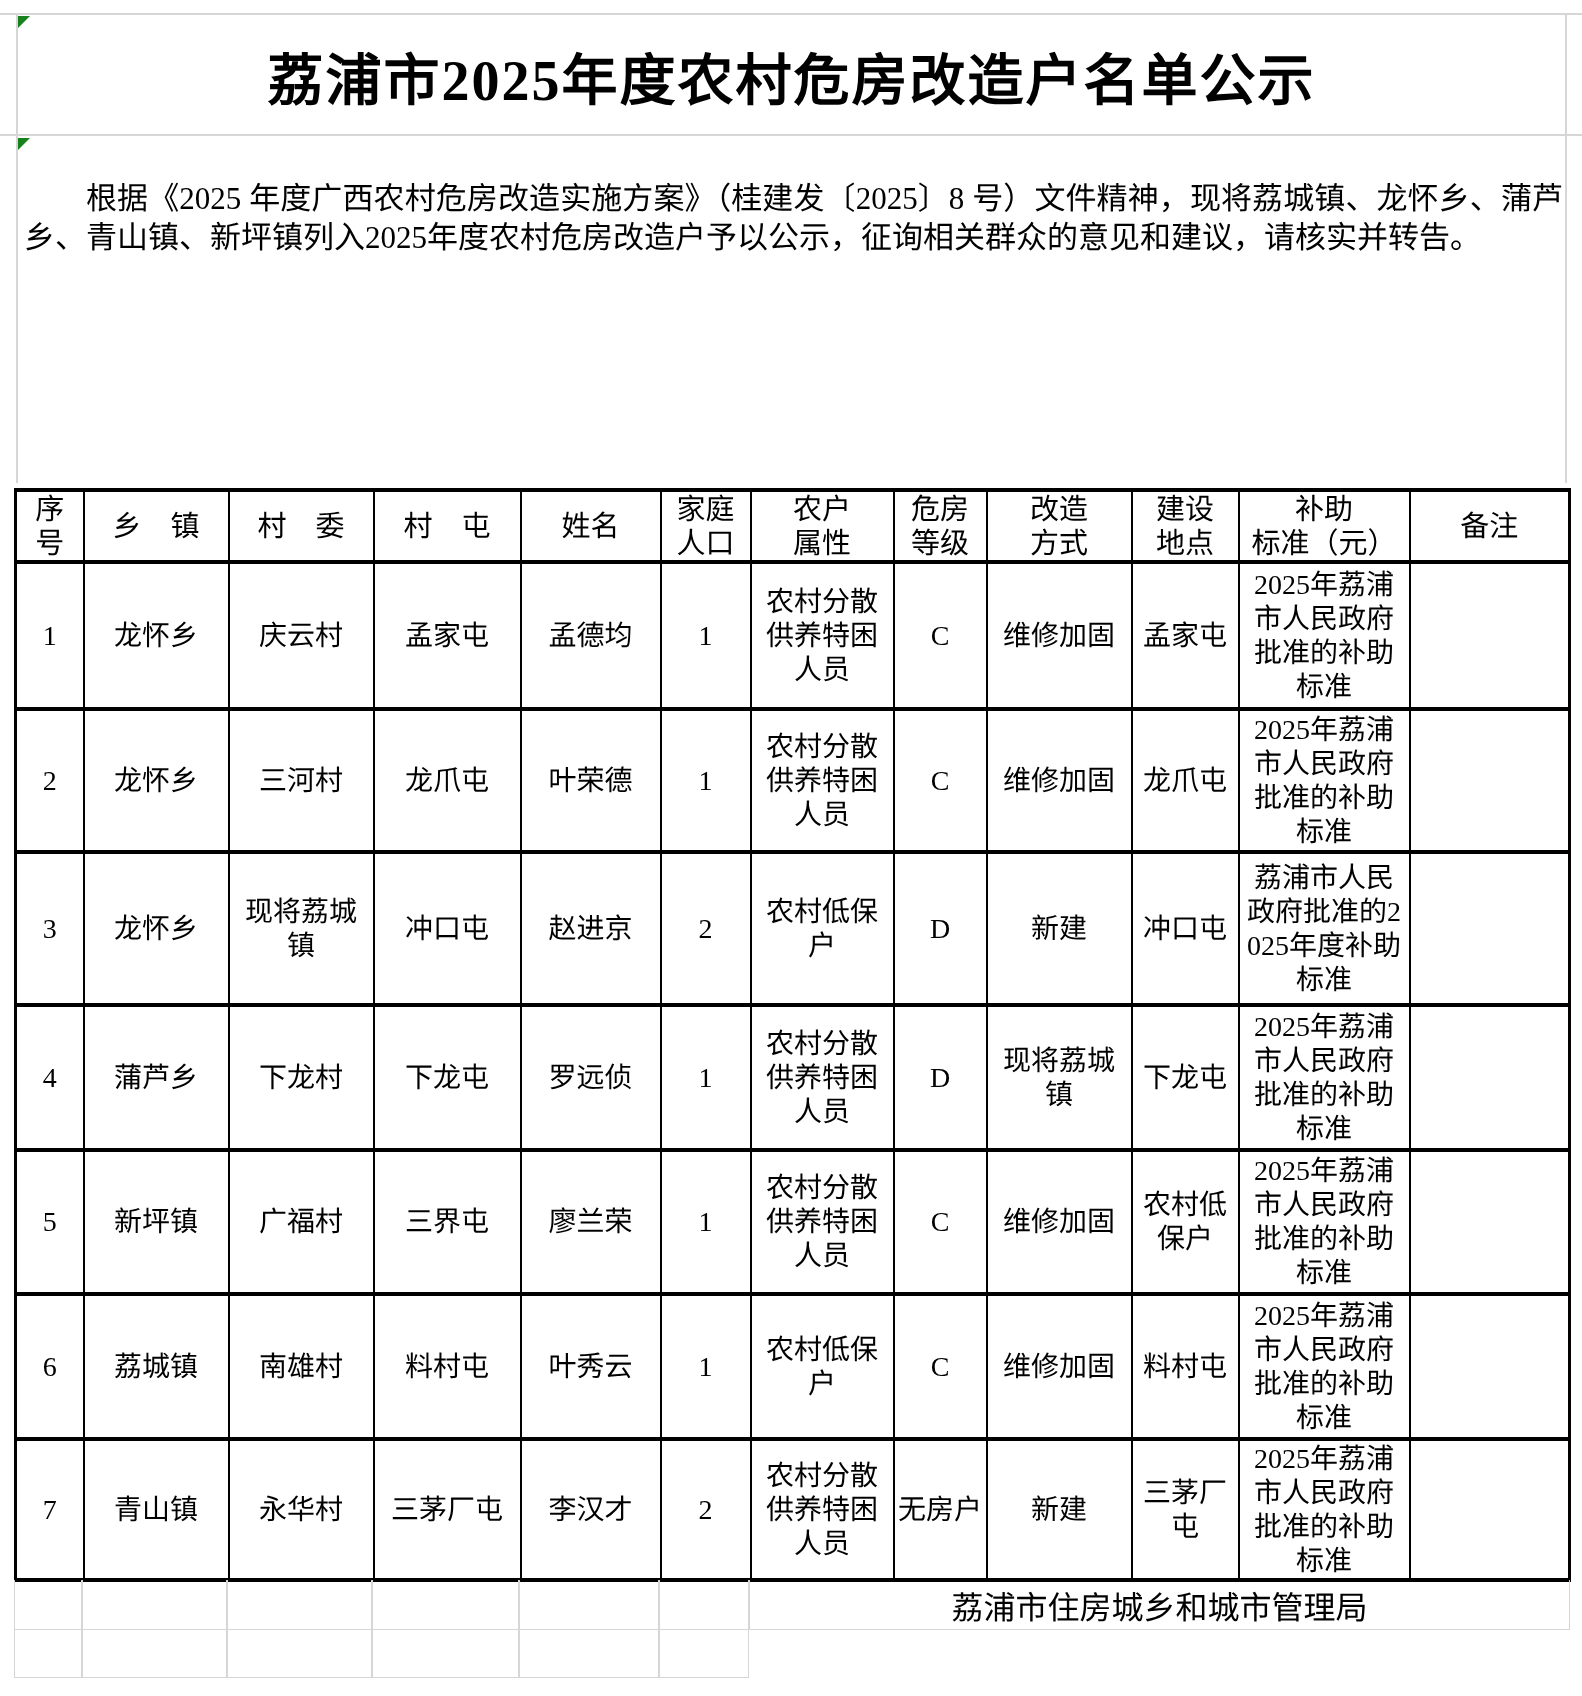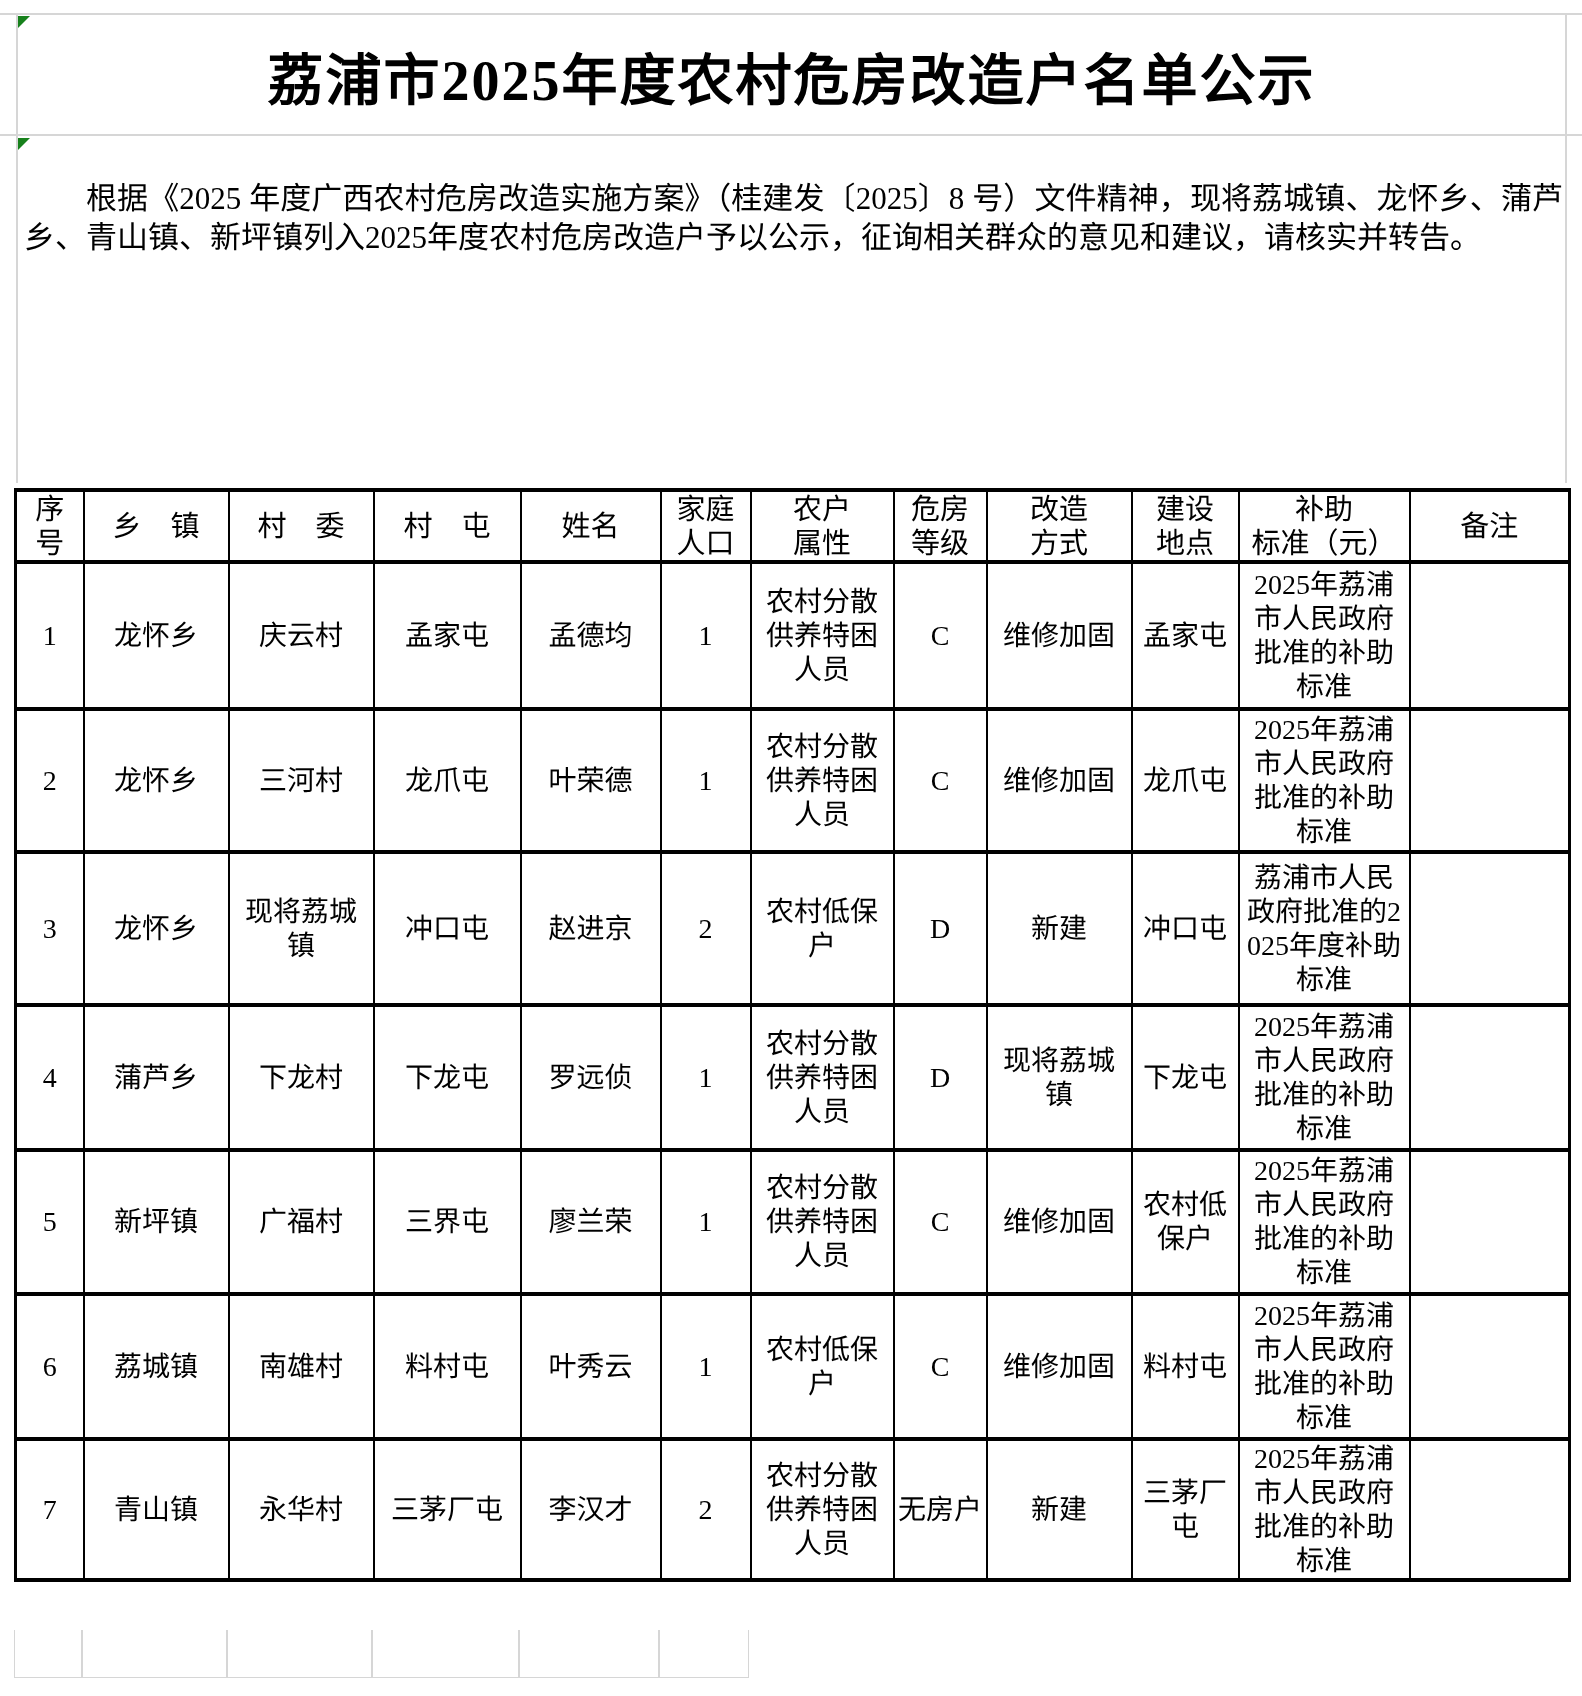--- a/index.html
+++ b/index.html
@@ -225,20 +225,31 @@
           <td>农村分散供养特困人员</td>
           <td>无房户</td>
           <td>新建</td>
           <td>三茅厂屯</td>
           <td>2025年荔浦市人民政府批准的补助标准</td>
           <td></td>
         </tr>
       </tbody>
   </table>
 
+  <div class="sig sig-org">
+    <div class="sig-cells" style="display:flex;width:100%" id="sig-cells-1">
+        <div class="cell" style="width: 68px;"></div>
+        <div class="cell" style="width: 145px;"></div>
+        <div class="cell" style="width: 145px;"></div>
+        <div class="cell" style="width: 147px;"></div>
+        <div class="cell" style="width: 140px;"></div>
+        <div class="cell" style="width: 90px;"></div>
+        <div class="cell merged" style="flex: 1 1 0%;">荔浦市住房城乡和城市管理局</div>
+      </div>
+  </div>
   <div class="sig sig-date">
     <div class="sig-cells" style="display:flex;width:100%" id="sig-cells-2">
         <div class="cell" style="width: 68px;"></div>
         <div class="cell" style="width: 145px;"></div>
         <div class="cell" style="width: 145px;"></div>
         <div class="cell" style="width: 147px;"></div>
         <div class="cell" style="width: 140px;"></div>
         <div class="cell" style="width: 90px;"></div>
       </div>
   </div>

